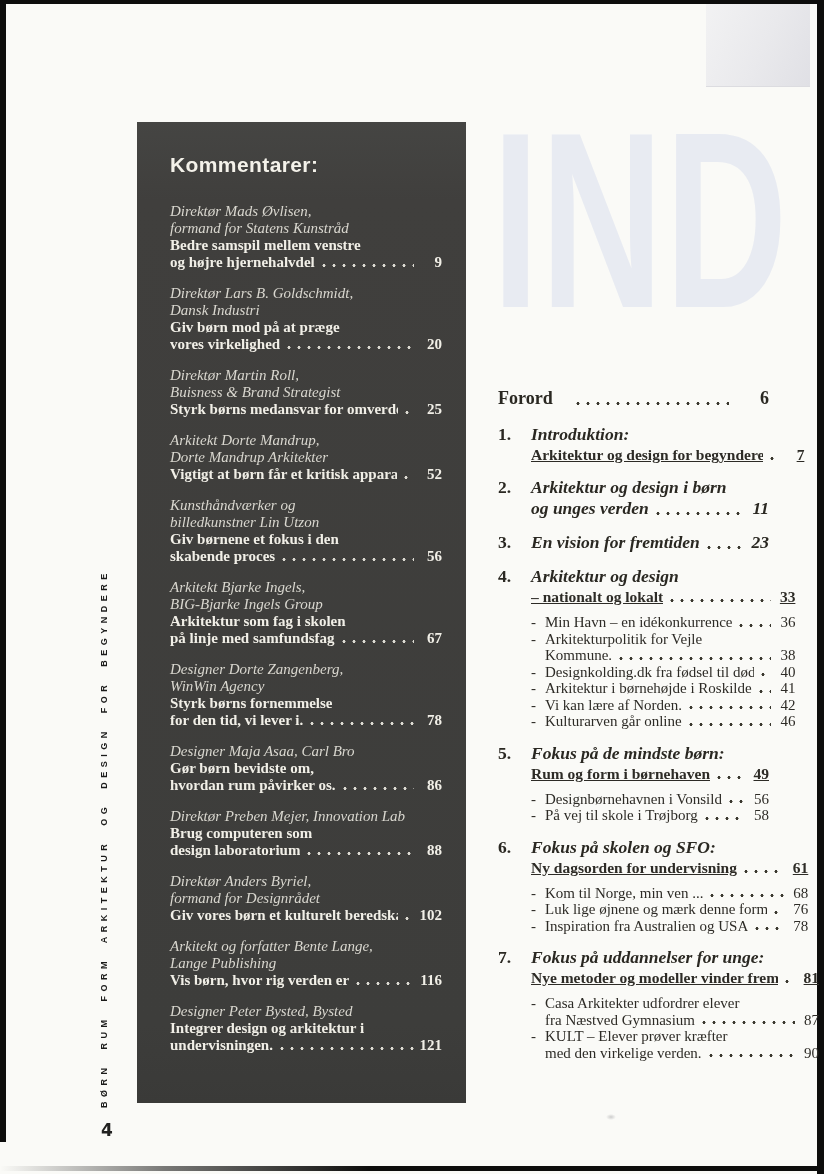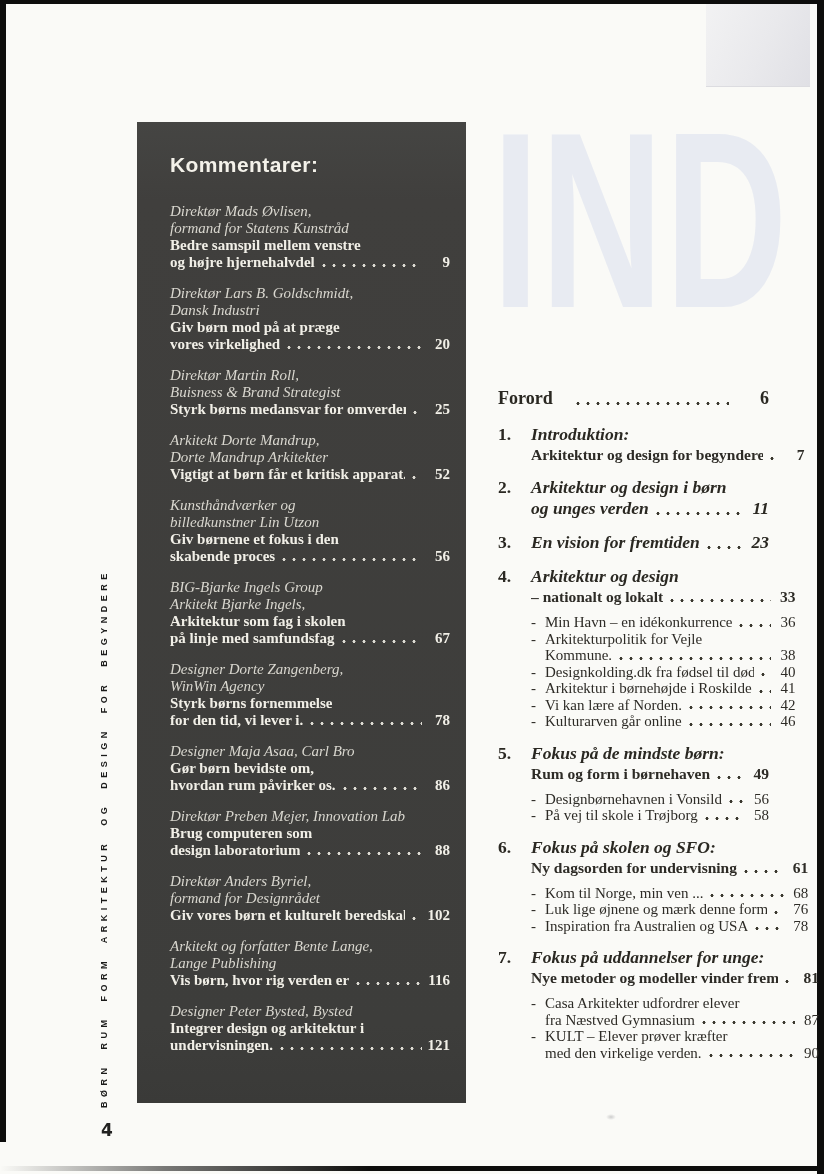--- a/index.html
+++ b/index.html
@@ -28,21 +28,21 @@
     font-family:"Liberation Sans","DejaVu Sans",sans-serif;
     font-weight:700;font-size:250px;line-height:250px;
     letter-spacing:2px;color:#e8ebf2;
     transform:scaleX(0.68);transform-origin:left top;
     white-space:nowrap;user-select:none;
   }
   
   .kbox{
     position:absolute;left:137px;top:122px;width:329px;height:981px;
     background:linear-gradient(180deg,#454543 0%,#403f3d 8%,#3d3d3b 92%,#3a3a38 100%);
-    box-sizing:border-box;padding:31px 16px 0 33px;
+    box-sizing:border-box;padding:31px 24px 0 33px;
   }
   .kbox h2{
     font-family:"Liberation Sans","DejaVu Sans",sans-serif;
     font-weight:700;font-size:21px;letter-spacing:.4px;
     color:#f4f2ea;margin:0 0 26px 0;
   }
   .kentry{margin-bottom:14px;}
   .kauthor{font-style:italic;font-size:15px;line-height:17px;color:#d9d7cf;}
   .ktitle{font-weight:700;font-size:15px;line-height:17px;color:#f1efe7;}
   .krow{display:flex;align-items:baseline;}
@@ -56,21 +56,21 @@
   .kbox .leader{color:#dcdad2;}
   .pg{flex:0 0 auto;min-width:24px;text-align:right;}
   
   .toc{position:absolute;left:498px;top:388px;width:271px;color:#2d2b26;}
   .forord{display:flex;align-items:baseline;font-weight:700;font-size:18px;margin-bottom:15px;color:#2a2822;gap:16px;}
   .toc .leader{color:#3a382f;}
   .toc .pg{min-width:20px;}
   .section{display:grid;grid-template-columns:33px 1fr;margin-bottom:13px;}
   .snum{font-weight:700;font-size:17.5px;line-height:21px;color:#2a2822;}
   .stitle{font-weight:700;font-size:17.5px;line-height:21px;color:#2a2822;font-style:italic;}
-  .ssub{font-weight:700;font-size:15.5px;line-height:18px;color:#2d2b26;margin-top:1px;}
+  .ssub{font-weight:700;font-size:15.5px;line-height:18px;color:#2d2b26;margin-top:1px;text-decoration:underline;}
   .items{margin-top:8px;}
   .item{display:grid;grid-template-columns:14px 1fr;}
   .dash{font-size:15px;line-height:16.5px;}
   .iline{font-size:15px;line-height:16.5px;}
   .item .krow .txt{white-space:nowrap;}
   
   .spine{
     position:absolute;left:106px;top:843px;width:530px;height:14px;
     transform:translate(-50%,-50%) rotate(-90deg);
     font-family:"Liberation Sans","DejaVu Sans",sans-serif;
@@ -143,22 +143,22 @@
         <div class="kauthor">Kunsthåndværker og</div>
         <div class="kauthor">billedkunstner Lin Utzon</div>
         <div class="ktitle">Giv børnene et fokus i den</div>
         <div class="ktitle krow">
           <span class="txt">skabende proces</span>
           <span class="leader"></span>
           <span class="pg">56</span>
         </div>
       </div>
       <div class="kentry">
+        <div class="kauthor">Arkitekt Bjarke Ingels,</div>
         <div class="kauthor">BIG-Bjarke Ingels Group</div>
-        <div class="kauthor">Arkitekt Bjarke Ingels,</div>
         <div class="ktitle">Arkitektur som fag i skolen</div>
         <div class="ktitle krow">
           <span class="txt">på linje med samfundsfag</span>
           <span class="leader"></span>
           <span class="pg">67</span>
         </div>
       </div>
       <div class="kentry">
         <div class="kauthor">Designer Dorte Zangenberg,</div>
         <div class="kauthor">WinWin Agency</div>

